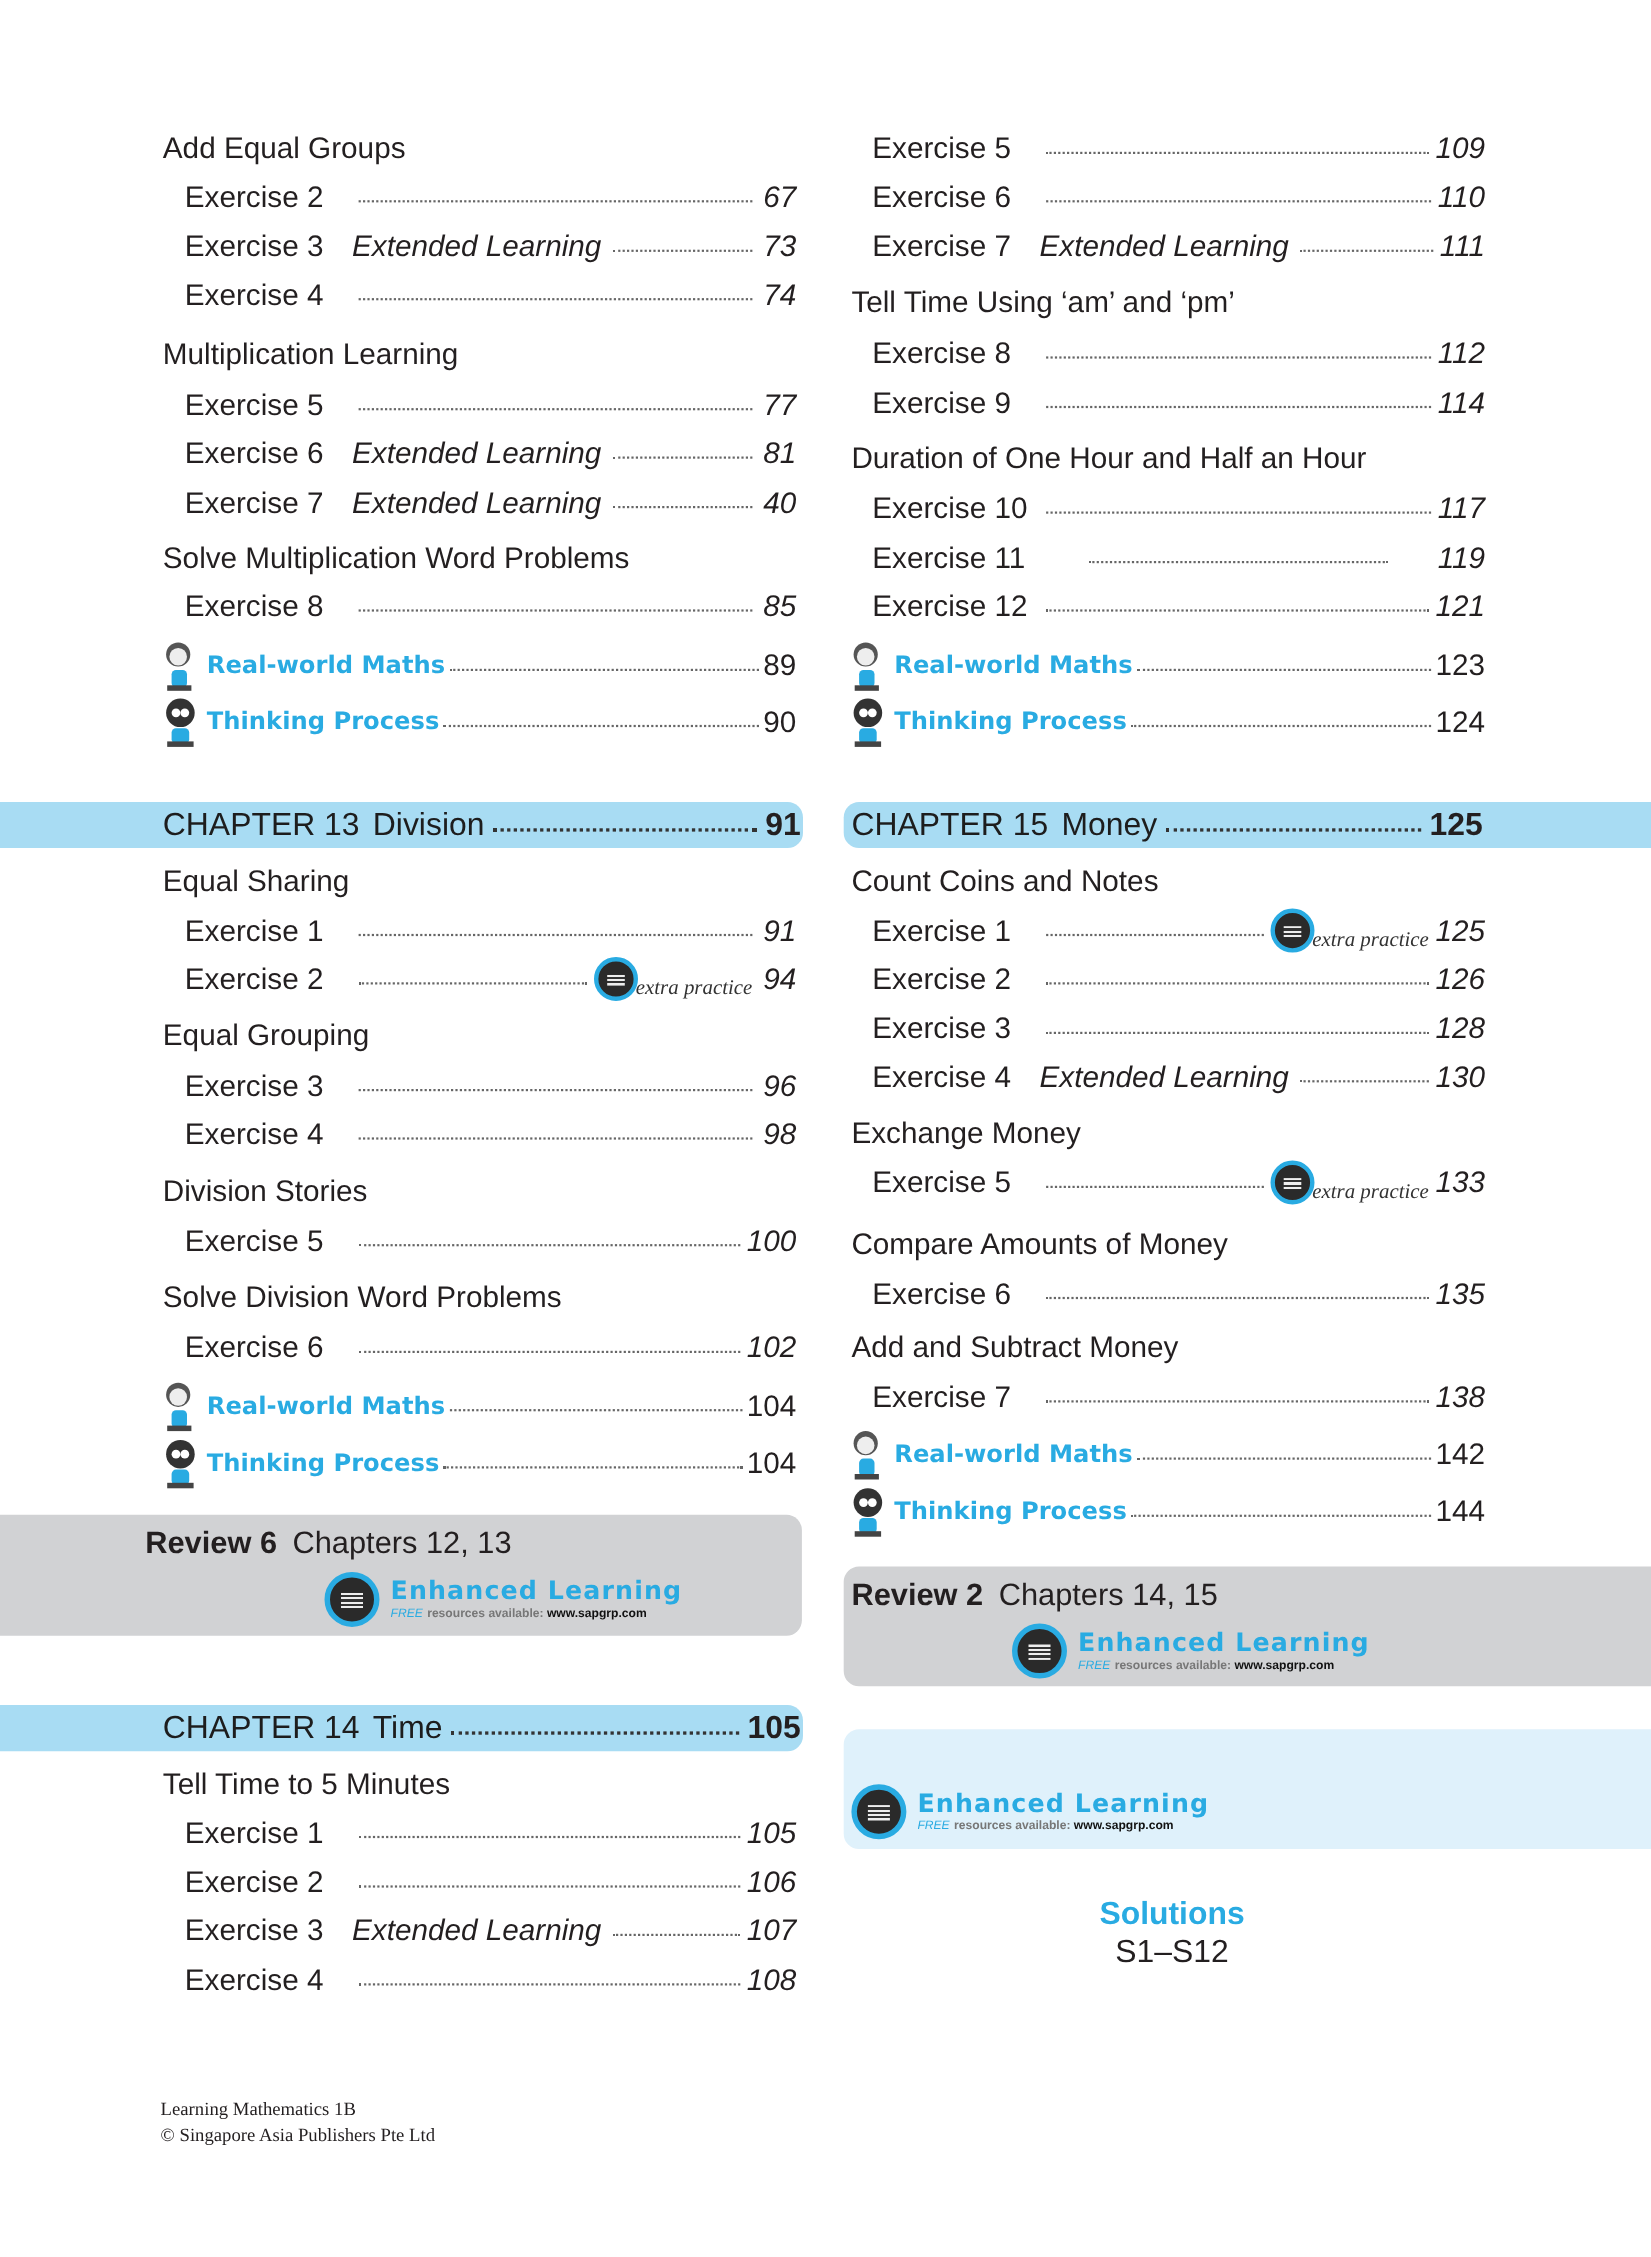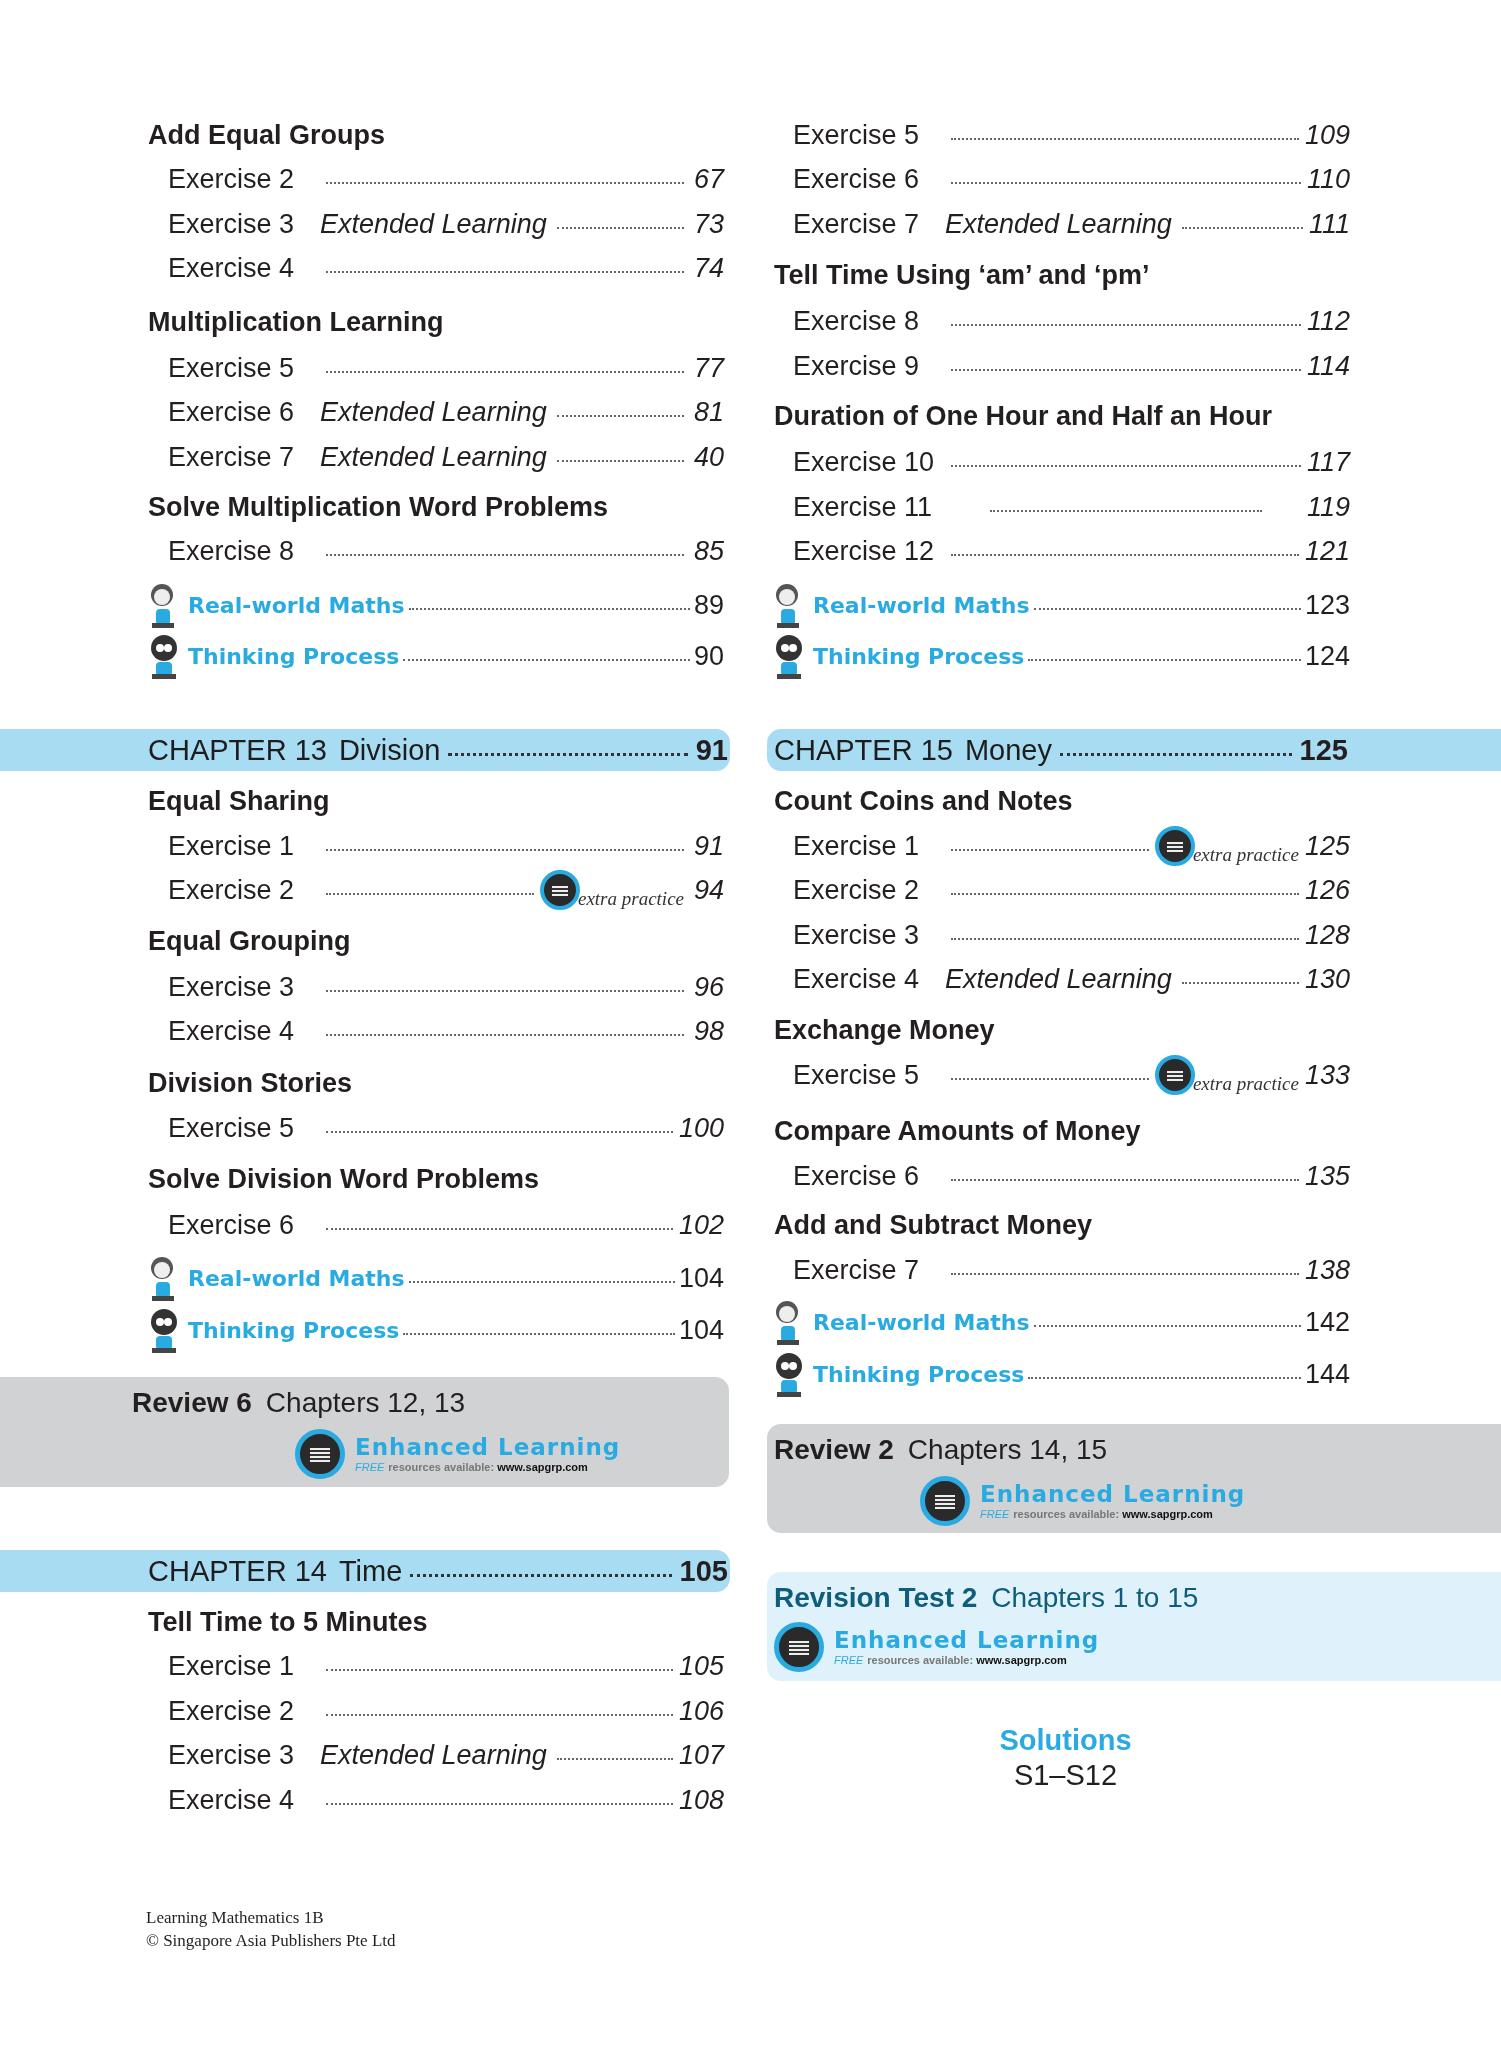--- a/index.html
+++ b/index.html
@@ -1,17 +1,17 @@
 <!DOCTYPE html>
 <html><head>
 <meta charset="utf-8">
 <style>
   html,body{margin:0;padding:0;background:#fff;}
   body{width:1501px;height:2052px;position:relative;overflow:hidden;font-family:"Liberation Sans",sans-serif;color:#231f20;}
-  .heading{position:absolute;font-weight:bold;font-size:27px;line-height:34px;white-space:nowrap;color:#231f20;}
+  .heading{position:absolute;font-weight:normal;font-size:27px;line-height:34px;white-space:nowrap;color:#231f20;}
   .row{position:absolute;height:36px;display:flex;align-items:center;font-size:27px;}
   .row .ex{white-space:nowrap;color:#231f20;width:152px;flex:none;}
   .row .ext{font-style:italic;white-space:nowrap;margin-right:4px;}
   .row .dots{flex:1;border-bottom:2px dotted #666;height:0;margin:0 6px;position:relative;top:4px;}
   .row .pg{font-style:italic;white-space:nowrap;min-width:34px;text-align:right;}
   .row .badge{display:flex;align-items:flex-end;flex:none;margin-right:6px;}
   .badge .circle{width:40px;height:40px;border-radius:50%;background:#2a2a2a;border:4px solid #29abe2;box-sizing:border-box;position:relative;}
   .badge .circle:after{content:"";position:absolute;left:8px;top:12px;width:16px;height:10px;background:repeating-linear-gradient(#eee 0 2px,#333 2px 4px);}
   .badge .bt{font-family:"Liberation Serif",serif;font-style:italic;font-size:19px;margin-left:-2px;color:#333;}
   .special{position:absolute;height:40px;display:flex;align-items:center;}
@@ -387,23 +387,20 @@
     <div class="el" style="left:153px;top:52px;">
       <span class="circle"></span>
       <div class="txt">
         <div class="big">Enhanced Learning</div>
         <div class="small"><span class="free">FREE</span><span>resources available:</span> <span class="url">www.sapgrp.com</span></div>
       </div>
     </div>
   </div>
 
   <div class="review" style="left:767px;top:1572px;width:734px;height:109px;background:#dff1fb;border-radius:14px 0 0 14px;">
-    <div class="title" style="left:7px;top:10px;color:#0e5d7a;">
-      <b>Revision Test 2</b><span>Chapters 1 to 15</span>
-    </div>
     <div class="el" style="left:7px;top:50px;">
       <span class="circle"></span>
       <div class="txt">
         <div class="big">Enhanced Learning</div>
         <div class="small"><span class="free">FREE</span><span>resources available:</span> <span class="url">www.sapgrp.com</span></div>
       </div>
     </div>
   </div>
 
   <div class="row" style="left:781px;width:569px;top:1724px;height:40px;font-size:29px;flex-direction:column;">

